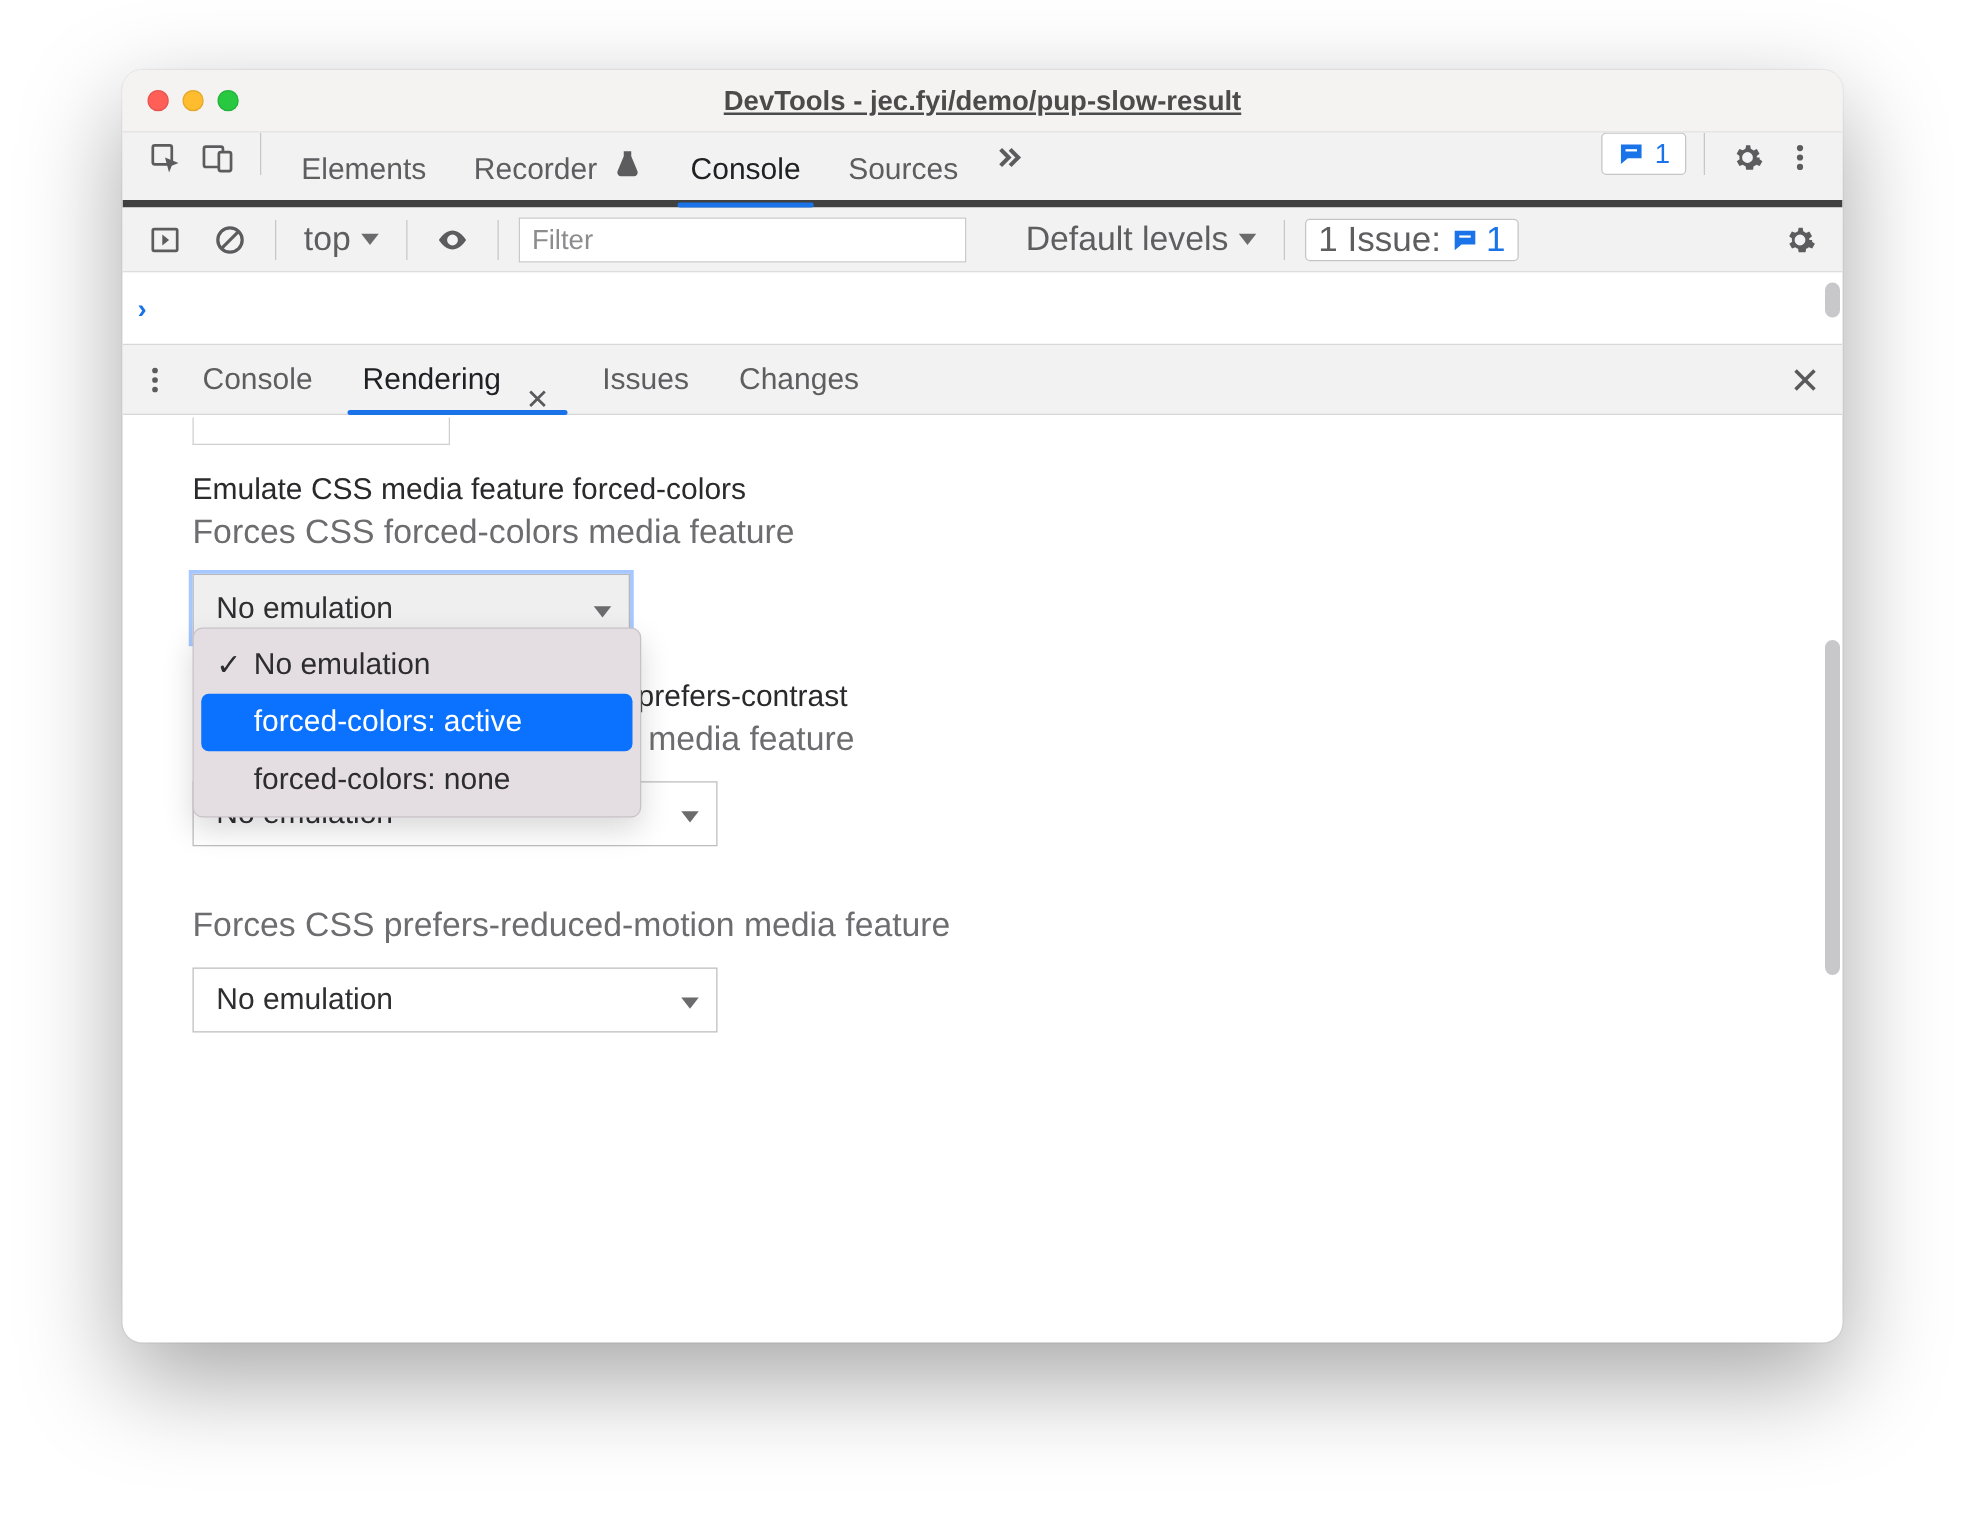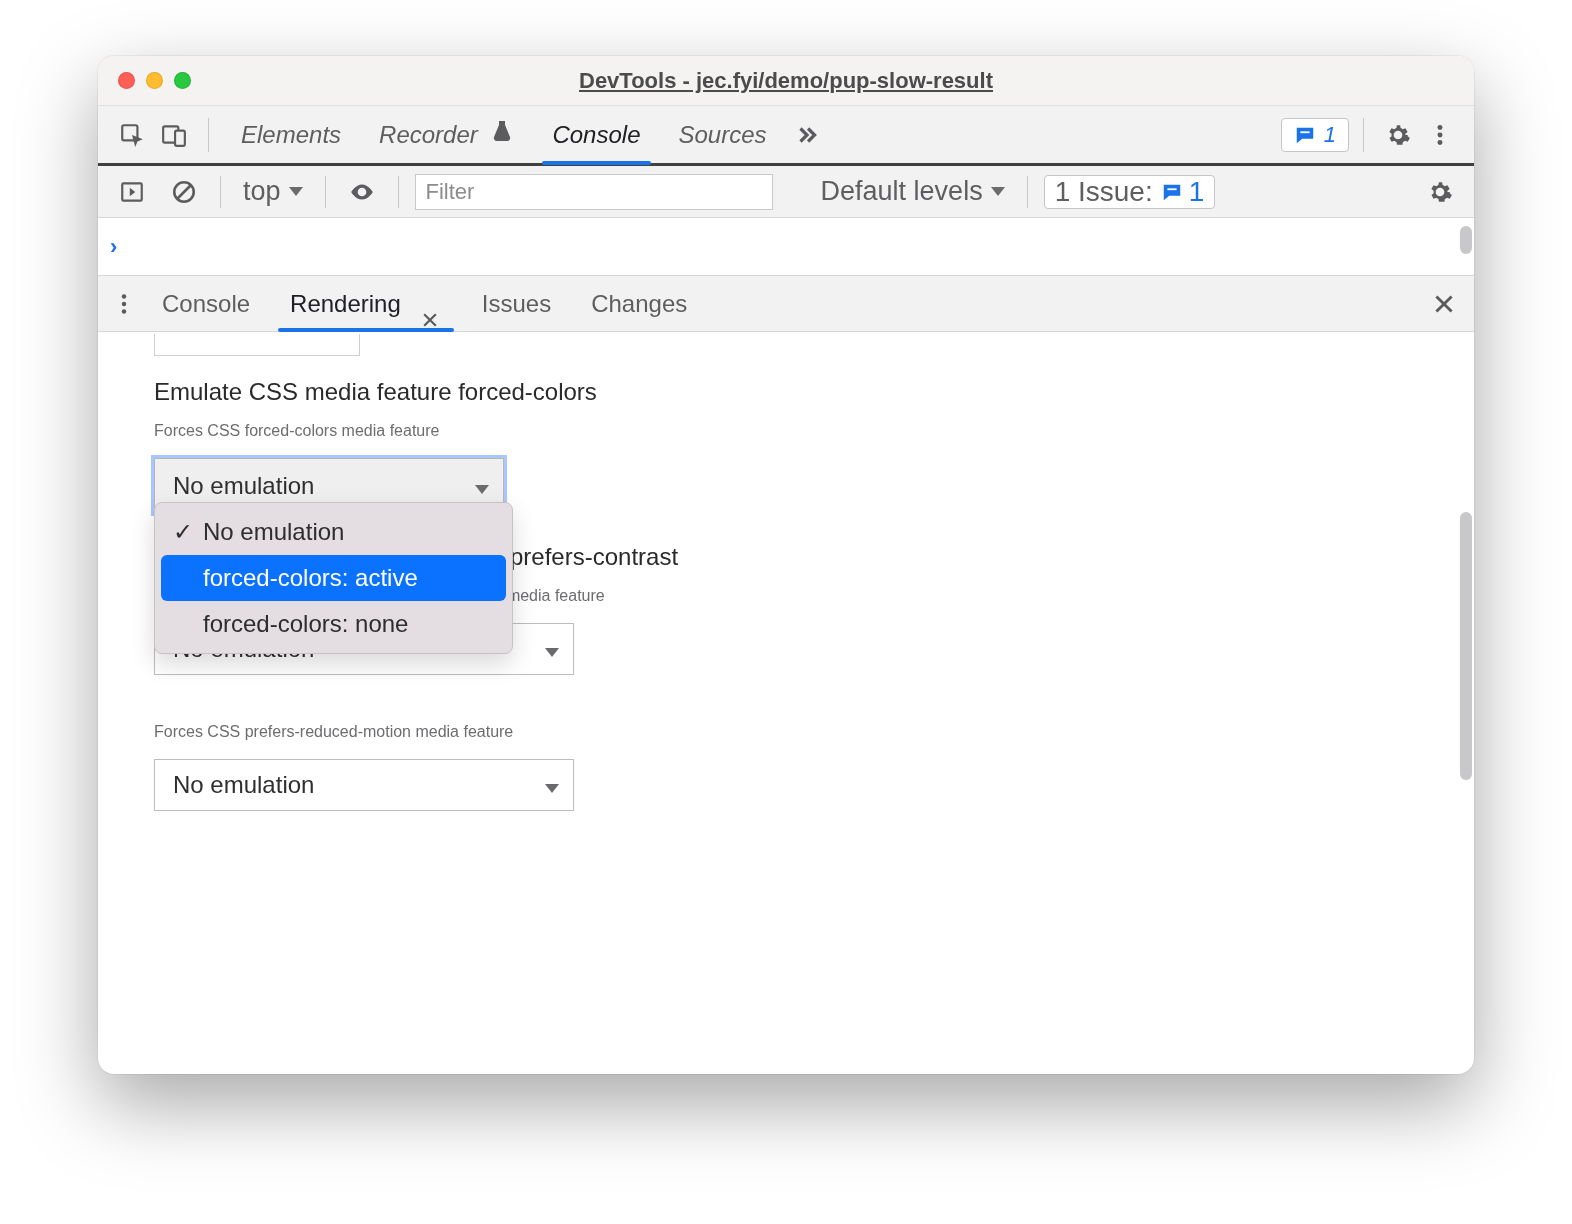--- a/index.html
+++ b/index.html
@@ -50,26 +50,25 @@
     font-weight: 600;
     font-size: 22px;
     color: #4b4b4b;
     text-decoration: underline;
   }
 
   
   .toolbar {
     height: 60px;
     background: #f2f2f2;
-    border-bottom: 3px solid #404040;
+    border-bottom: 6px solid #404040;
     display:flex;
-    align-items:center;
+    align-items:flex-start;
     padding: 0 14px;
     gap: 2px;
-    font-style: italic;
   }
   .toolbar .sep { width:1px; height:34px; background:#c7c7c9; margin: 0 12px; }
   .icon-btn {
     width: 40px; height: 40px;
     display:inline-flex; align-items:center; justify-content:center;
     color:#5c5c5e; border-radius:4px;
   }
   .icon-btn svg { width:26px; height:26px; }
   .tab {
     padding: 0 18px; height:60px; line-height:60px;
@@ -147,21 +146,21 @@
   .ghost-select {
     position:absolute; top:2px; left:56px;
     width:206px; height:22px;
     border-left:1px solid #cfcfd1; border-right:1px solid #cfcfd1;
     border-bottom:1px solid #cfcfd1;
   }
 
   .setting { margin-top: 38px; }
   .setting + .setting { margin-top: 48px; }
   .stitle { font-size:24px; color:#2a2a2c; }
-  .sdesc  { font-size:16px; color:#6d6d70; margin-top:16px; }
+  .sdesc  { font-size:27px; color:#6d6d70; margin-top:4px; }
 
   .select {
     margin-top:18px; width:420px; height:52px;
     border:1px solid #bdbdbf; background:#fff;
     display:flex; align-items:center; justify-content:space-between;
     padding:0 14px 0 18px; font-size:24px; color:#2f2f31;
   }
   .select.focus {
     width:350px; height:55px;
     border:1px solid #b7b7b9; background:#efefef;

